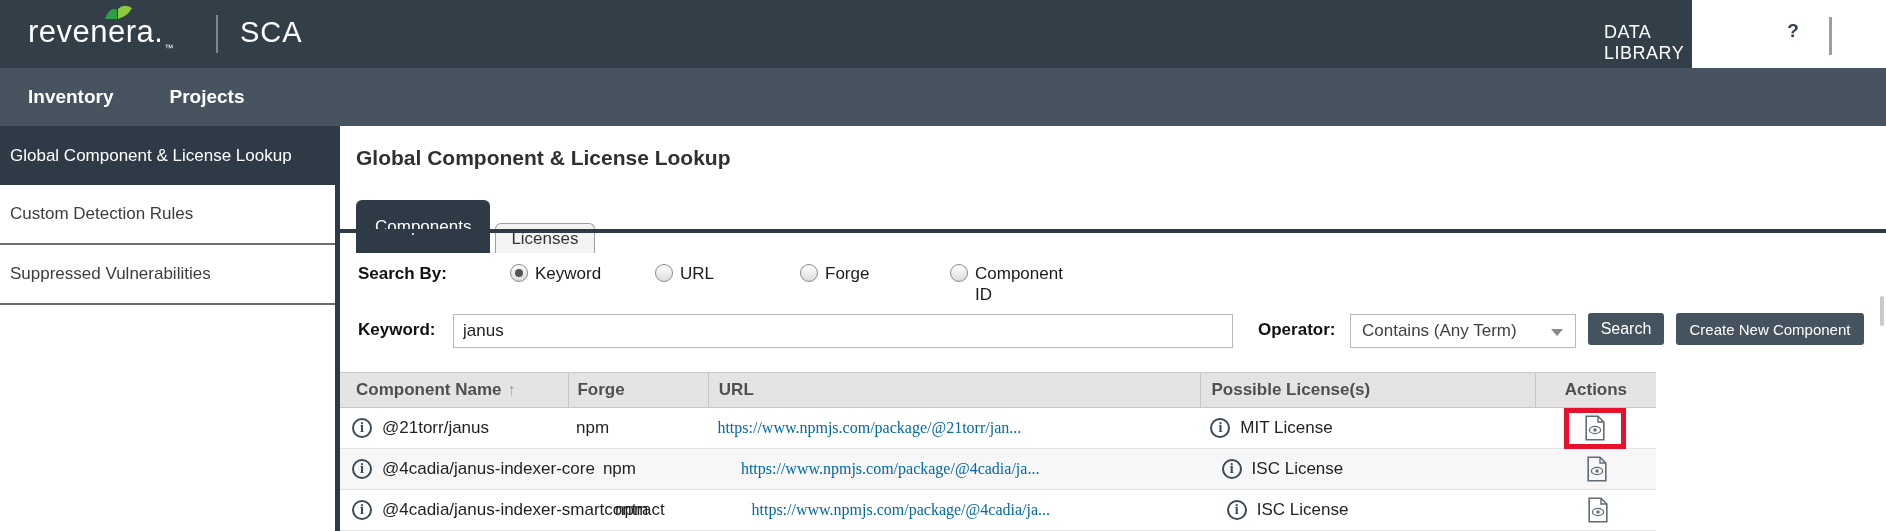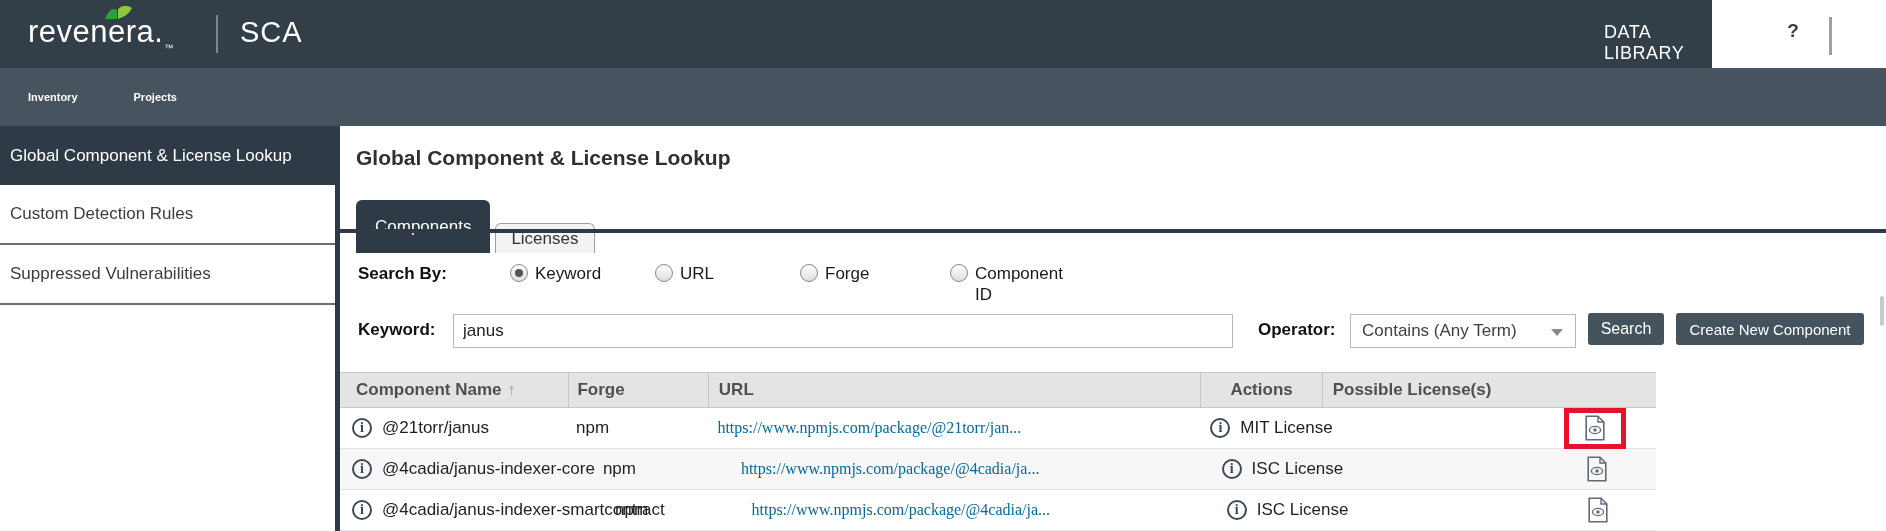--- a/index.html
+++ b/index.html
@@ -1,36 +1,36 @@
 <!DOCTYPE html>
 <html><head>
 <meta charset="utf-8">
 <style>
   html,body{margin:0;padding:0;background:#fff;}
   #app{position:relative;width:1886px;height:531px;overflow:hidden;
        font-family:"Liberation Sans",sans-serif;background:#fff;}
   .abs{position:absolute;}
 
   
-  .topbar{left:0;top:0;width:1692px;height:68px;background:#323e48;padding-left:20px;}
+  .topbar{left:0;top:0;width:1692px;height:68px;background:#323e48;}
   .logo{left:28px;top:14px;color:#fff;font-size:31px;letter-spacing:.5px;}
   .logo-tm{font-size:9px;color:#fff;position:relative;top:9px;left:1px;}
   .leaves{left:102px;top:3px;}
   .brand-divider{left:216px;top:15px;width:2px;height:38px;background:#7d8790;}
   .product{left:240px;top:16px;color:#fff;font-size:29px;font-weight:400;letter-spacing:1px;}
   .datalib{left:1604px;top:22px;color:#fff;font-size:18px;letter-spacing:.5px;}
   .help{left:1776px;top:14px;width:34px;height:34px;border-radius:50%;background:#fff;
         color:#323e48;font-size:19px;font-weight:bold;display:flex;align-items:center;justify-content:center;cursor:pointer;}
   .top-divider{left:1829px;top:17px;width:3px;height:38px;background:#97a0a8;}
   .burger{left:1846px;top:16px;width:34px;height:34px;cursor:pointer;}
   .burger span{display:block;width:34px;height:5px;background:#fff;border-radius:1px;margin-bottom:6px;}
 
   
   .navbar{left:0;top:68px;width:1886px;height:58px;background:#47545f;display:flex;align-items:center;padding-left:28px;box-sizing:border-box;gap:56px;}
-  .nav-item{color:#fff;font-size:11px;font-weight:bold;cursor:pointer;}
+  .nav-item{color:#fff;font-size:19px;font-weight:bold;cursor:pointer;}
 
   
   .sidebar{left:0;top:126px;width:335px;height:405px;background:#fff;}
   .side-item{width:335px;height:60px;display:flex;align-items:center;padding-left:10px;box-sizing:border-box;
              font-size:17px;color:#3d3d3d;border-bottom:2px solid #6e6e6e;cursor:pointer;background:#fff;}
   .side-item.selected{background:#2e3b47;color:#fff;height:59px;border-bottom:none;}
   .side-divider{left:335px;top:126px;width:5px;height:405px;background:#2e3b47;}
 
   
   .main{left:340px;top:126px;width:1546px;height:405px;background:#fff;}
@@ -161,22 +161,22 @@
     <button class="btn btn-create">Create New Component</button>
 
     <div class="abs table">
       <div class="thead">
         <div class="th c1">
           <span>Component Name</span>
           <span class="sort-arrow">↑</span>
         </div>
         <div class="th c2">Forge</div>
         <div class="th c3">URL</div>
+        <div class="th c4">Possible License(s)</div>
         <div class="th c5">Actions</div>
-        <div class="th c4">Possible License(s)</div>
       </div>
 
       <div class="tr">
         <div class="td c1">
           <span class="info-icon">i</span>
           <span class="cell-text">@21torr/janus</span>
         </div>
         <div class="td c2">npm</div>
         <div class="td c3">
             <a class="link">https://www.npmjs.com/package/@21torr/jan...</a>

